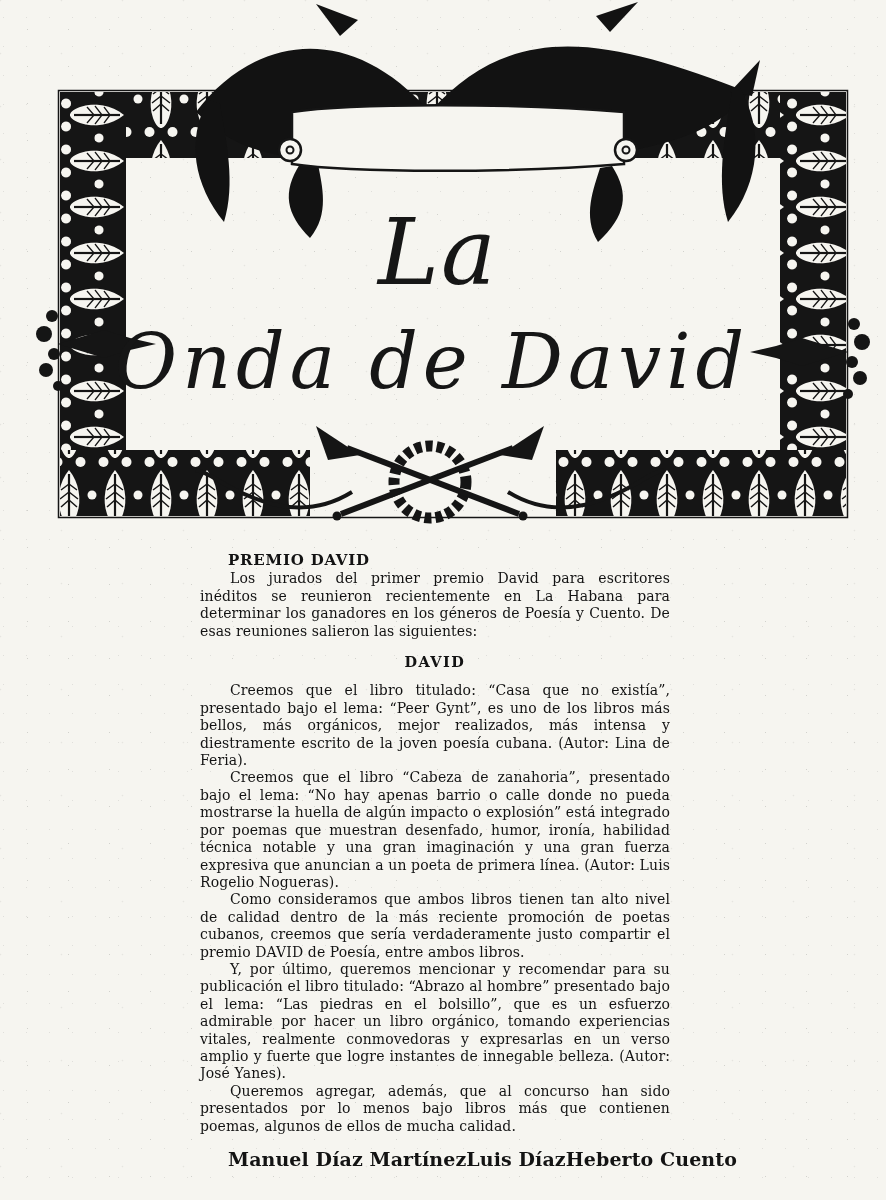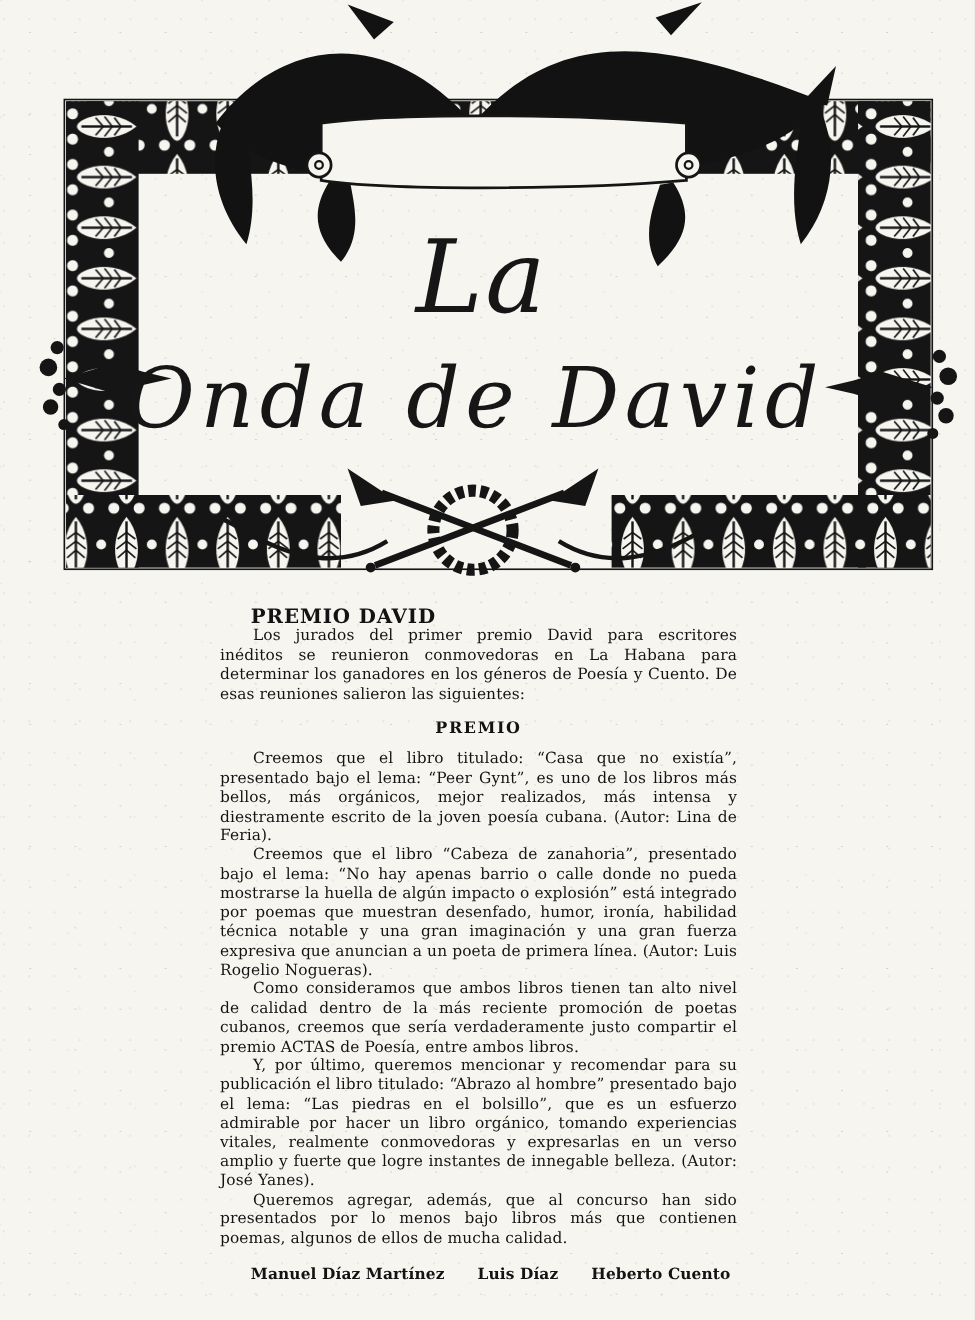--- a/index.html
+++ b/index.html
@@ -35,41 +35,41 @@
     position: absolute;
     left: 200px;
     top: 552px;
     width: 470px;
     font-size: 14px;
     line-height: 17.4px;
     text-align: justify;
     letter-spacing: 0.1px;
   }
   .article h2 {
-    font-size: 18px;
+    font-size: 15px;
     font-weight: bold;
     letter-spacing: 0.8px;
     margin-left: 28px;
     margin-bottom: 1px;
   }
   .article h3 {
     font-size: 14.5px;
     font-weight: bold;
     text-align: center;
     letter-spacing: 1.5px;
     margin: 13px 0 12px 0;
   }
   .article p { text-indent: 30px; }
   .signatures {
     display: flex;
     justify-content: space-between;
     margin: 16px 0 0 28px;
     width: 436px;
     font-weight: bold;
-    font-size: 14px;
+    font-size: 19px;
     text-align: left;
     white-space: nowrap;
   }
 </style>
 </head>
 <body>
 
 <div class="page">
 
   <div class="masthead">
@@ -161,25 +161,25 @@
           <polygon points="500,455 544,426 532,460"></polygon>
           <circle cx="523" cy="516" r="4.5"></circle>
           <circle cx="337" cy="516" r="4.5"></circle>
         </g>
       </g>
     </svg>
   </div>
 
   <div class="article">
     <h2>PREMIO DAVID</h2>
-    <p>Los jurados del primer premio David para escritores inéditos se reunieron conmovedoras en La Habana para determinar los ganadores en los géneros de Poesía y Cuento. De esas reuniones salieron las siguientes:</p>
-    <h3>PREMIO</h3>
+    <p>Los jurados del primer premio David para escritores inéditos se reunieron recientemente en La Habana para determinar los ganadores en los géneros de Poesía y Cuento. De esas reuniones salieron las siguientes:</p>
+    <h3>DAVID</h3>
     <p>Creemos que el libro titulado: “Casa que no existía”, presentado bajo el lema: “Peer Gynt”, es uno de los libros más bellos, más orgánicos, mejor realizados, más intensa y diestramente escrito de la joven poesía cubana. (Autor: Lina de Feria).</p>
     <p>Creemos que el libro “Cabeza de zanahoria”, presentado bajo el lema: “No hay apenas barrio o calle donde no pueda mostrarse la huella de algún impacto o explosión” está integrado por poemas que muestran desenfado, humor, ironía, habilidad técnica notable y una gran imaginación y una gran fuerza expresiva que anuncian a un poeta de primera línea. (Autor: Luis Rogelio Nogueras).</p>
-    <p>Como consideramos que ambos libros tienen tan alto nivel de calidad dentro de la más reciente promoción de poetas cubanos, creemos que sería verdaderamente justo compartir el premio ACTAS de Poesía, entre ambos libros.</p>
+    <p>Como consideramos que ambos libros tienen tan alto nivel de calidad dentro de la más reciente promoción de poetas cubanos, creemos que sería verdaderamente justo compartir el premio DAVID de Poesía, entre ambos libros.</p>
     <p>Y, por último, queremos mencionar y recomendar para su publicación el libro titulado: “Abrazo al hombre” presentado bajo el lema: “Las piedras en el bolsillo”, que es un esfuerzo admirable por hacer un libro orgánico, tomando experiencias vitales, realmente conmovedoras y expresarlas en un verso amplio y fuerte que logre instantes de innegable belleza. (Autor: José Yanes).</p>
     <p>Queremos agregar, además, que al concurso han sido presentados por lo menos bajo libros más que contienen poemas, algunos de ellos de mucha calidad.</p>
     <div class="signatures">
       <span>Manuel Díaz Martínez</span>
       <span>Luis Díaz</span>
       <span>Heberto Cuento</span>
     </div>
   </div>
 
 </div>

